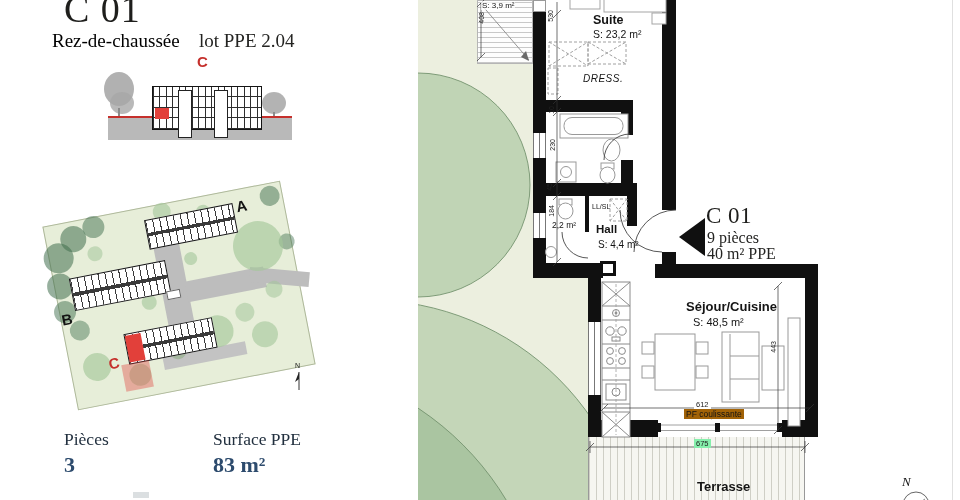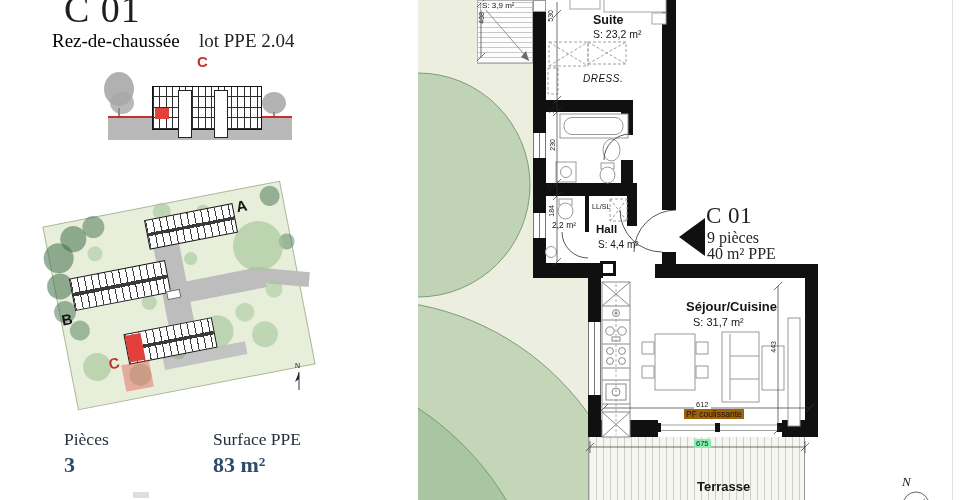--- a/index.html
+++ b/index.html
@@ -294,21 +294,21 @@
 
   <div class="lbl" style="left:481px;top:1px;font-size:8px;background:rgba(255,255,255,.75);padding:0 1px;">S: 3,9 m²</div>
   <div class="lbl b" style="left:593px;top:13px;font-size:12.5px;">Suite</div>
   <div class="lbl" style="left:593px;top:28px;font-size:10.5px;">S: 23,2 m²</div>
   <div class="lbl" style="left:583px;top:73px;font-size:10px;font-style:italic;letter-spacing:.5px;">DRESS.</div>
   <div class="lbl" style="left:592px;top:203px;font-size:7px;">LL/SL</div>
   <div class="lbl" style="left:552px;top:220px;font-size:8.5px;">2,2 m²</div>
   <div class="lbl b" style="left:596px;top:223px;font-size:11.5px;">Hall</div>
   <div class="lbl" style="left:598px;top:239px;font-size:10px;">S: 4,4 m²</div>
   <div class="lbl b" style="left:686px;top:299px;font-size:13px;">Séjour/Cuisine</div>
-  <div class="lbl" style="left:693px;top:316px;font-size:11px;">S: 31,7 m²</div>
+  <div class="lbl" style="left:693px;top:316px;font-size:11px;">S: 48,5 m²</div>
   <div class="lbl b" style="left:697px;top:479px;font-size:13px;">Terrasse</div>
   <div class="lbl" style="left:684px;top:409px;font-size:8.5px;background:#a16207;padding:0 2px;">PF coulissante</div>
 
   <div class="dim dimv" style="left:547px;top:10px;">530</div>
   <div class="dim dimv" style="left:478px;top:12px;">408</div>
   <div class="dim dimv" style="left:548px;top:106px;">10</div>
   <div class="dim dimv" style="left:549px;top:139px;">230</div>
   <div class="dim dimv" style="left:546px;top:183px;">45</div>
   <div class="dim dimv" style="left:548px;top:205px;">184</div>
   <div class="dim dimv" style="left:770px;top:341px;">443</div>

